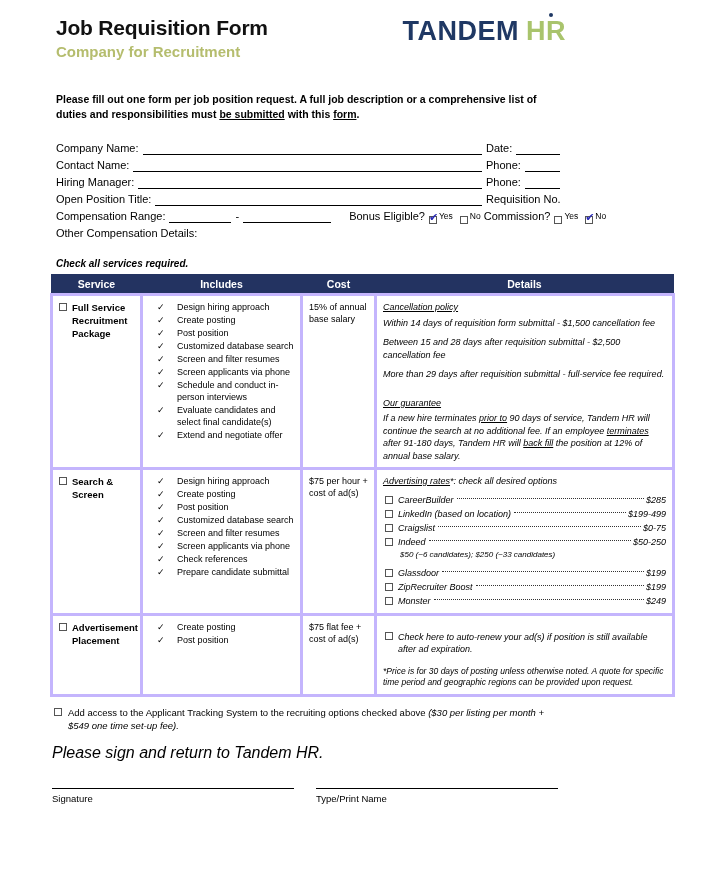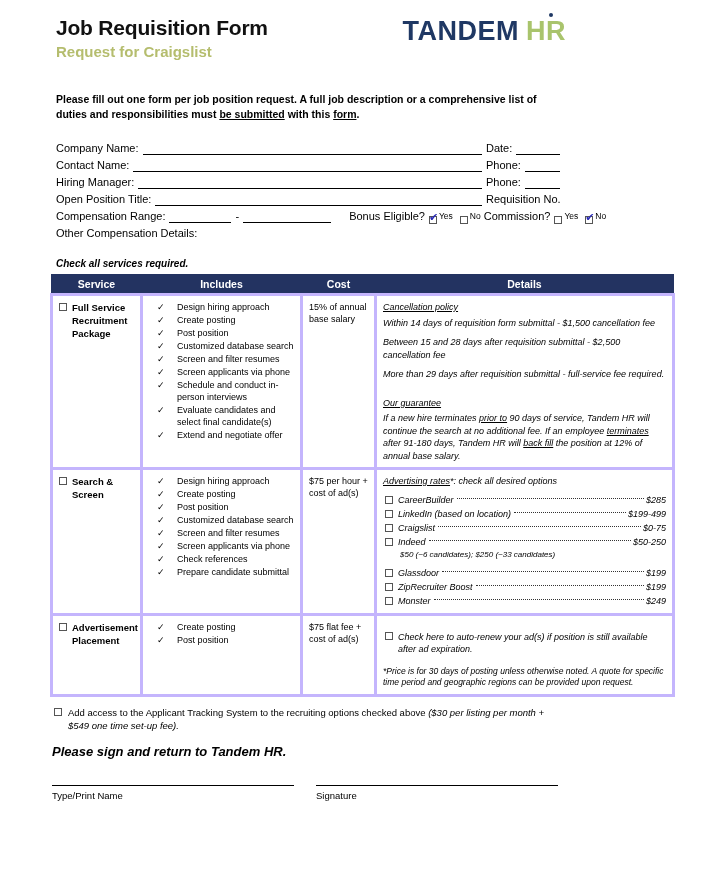--- a/index.html
+++ b/index.html
@@ -210,42 +210,42 @@
   .fcheck {
     display: flex;
     align-items: flex-start;
     font-size: 9.5px;
     line-height: 13px;
     margin-bottom: 12px;
   }
   .fcheck .cb { margin: 2px 6px 0 2px; }
   .fcheck i { font-style: italic; }
   .signnote {
-    font-size: 13px;
-    font-weight: bold;
+    font-size: 16px;
+    font-weight: normal;
     font-style: italic;
     margin-top: 8px;
   }
   .signrow {
     display: flex;
     margin-top: 26px;
     gap: 22px;
   }
   .sigblock { flex: 1 1 0; }
   .sigline { border-top: 1.5px solid #000; }
   .siglabel { font-size: 9.5px; margin-top: 4px; }
 </style>
 </head>
 <body>
 
 <div class="page">
 
   <div class="header">
     <div class="title-main">Job Requisition Form</div>
-    <div class="title-sub">Request for Craigslist</div>
+    <div class="title-sub">Company for Recruitment</div>
     <div class="logo">
       <span class="tandem">TANDEM</span><span class="dot"></span><span class="hr">HR</span>
     </div>
   </div>
 
   <div class="intro">
     <span>Please fill out one form per job position request. A full job description or a comprehensive list of</span>
     <span>duties and responsibilities must </span><span class="u">be submitted</span><span> with this </span><span class="u">form</span><span>.</span>
   </div>
 
@@ -472,22 +472,22 @@
 
   <div class="footer">
     <div class="fcheck">
       <span class="cb"></span>
       <span><span>Add access to the Applicant Tracking System to the recruiting options checked above </span><i>($30 per listing per month + $549 one time set-up fee).</i></span>
     </div>
     <div class="signnote">Please sign and return to Tandem HR.</div>
     <div class="signrow">
       <div class="sigblock">
         <div class="sigline"></div>
-        <div class="siglabel">Type/Print Name</div>
+        <div class="siglabel">Signature</div>
       </div>
       <div class="sigblock">
         <div class="sigline"></div>
-        <div class="siglabel">Signature</div>
+        <div class="siglabel">Type/Print Name</div>
       </div>
     </div>
   </div>
 
 </div>
 
 </body></html>

